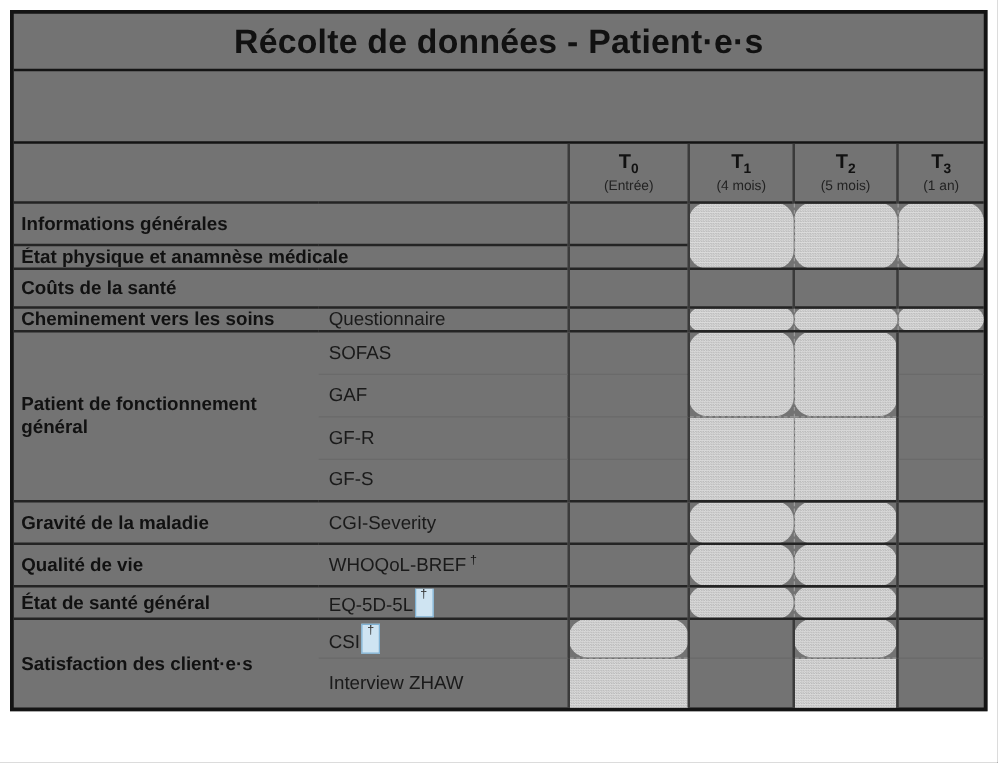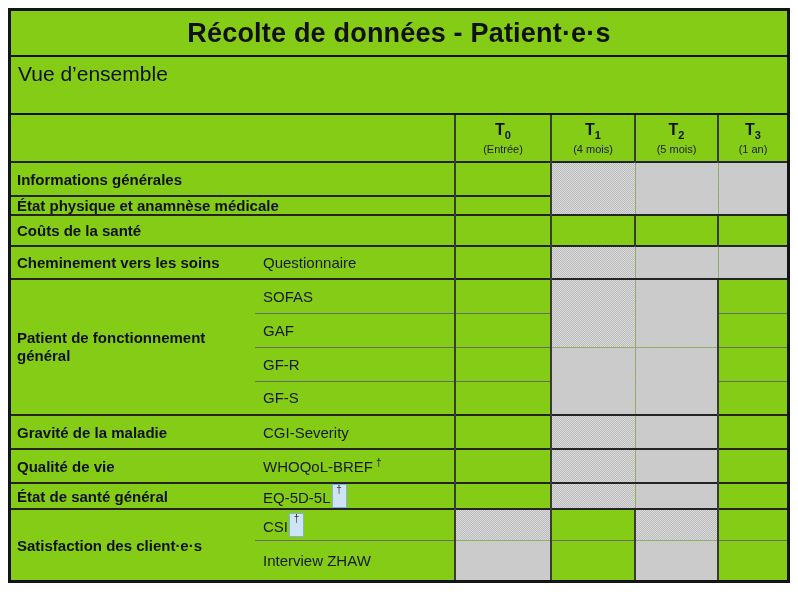--- a/index.html
+++ b/index.html
@@ -1,38 +1,38 @@
 <!DOCTYPE html>
 <html><head>
 <meta charset="utf-8">
 <style>
   html,body{margin:0;padding:0;background:#ffffff;}
   body{width:798px;height:610px;position:relative;font-family:"Liberation Sans",sans-serif;color:#111;}
-  .sheet{position:absolute;left:8px;top:8px;width:776px;border:3px solid #141414;background:#84cc16;}
+  .sheet{position:absolute;left:8px;top:8px;width:776px;border:3px solid #141414;background:#737373;}
   
   .title-bar{height:44px;border-bottom:2px solid #141414;display:flex;align-items:center;justify-content:center;}
   .title-bar h1{margin:0;font-size:27px;font-weight:700;letter-spacing:.2px;}
   
   .overview{height:58px;border-bottom:2px solid #141414;padding-left:7px;box-sizing:border-box;}
   .overview-heading{font-size:21px;padding-top:4px;line-height:1.2;}
   .overview-instruction{font-size:11.5px;font-style:italic;color:#1b1b1b;margin-top:2px;}
   .overview-instruction .u{text-decoration:underline;}
   
   table{border-collapse:collapse;table-layout:fixed;width:776px;}
   td{padding:0;font-size:15px;vertical-align:middle;overflow:hidden;white-space:nowrap;}
   .cat{font-weight:700;padding-left:6px;}
   .cat.wrap{white-space:normal;line-height:1.2;}
   .meas{padding-left:8px;color:#1a1a1a;}
   .c,.h{border-left:2px solid #3a3a3a;}
   .hblank{border:none;}
   .h{text-align:center;margin-left:28px;}
   .tlabel{font-weight:700;font-size:16px;line-height:1.1;}
   .tlabel sub{font-size:11px;}
   .tcap{font-size:11px;color:#222;margin-top:1px;}
-  .tmaj{border-top:2px solid #242424;}
+  .tmaj{border-top:2px solid #242424;border-radius:15px;}
   .tsub{border-top:1px solid #6a6a6a;}
   .tdash{border-top:1px dashed #9b9b9b;}
   .vdash{border-left:1px dashed #9b9b9b;}
   .sh{background-color:#d6d6d6;
       background-image:conic-gradient(#bcbcbc 25%, #dadada 0 50%, #bcbcbc 0 75%, #dadada 0);
       background-size:2px 2px;}
   .dag{font-size:10px;margin-left:3px;vertical-align:6px;}
   .dagbox{display:inline-block;position:relative;width:13px;height:22px;margin-left:1px;
           background:#cfe4f2;border:1px solid #7fb2d4;vertical-align:-5px;}
   .dagbox .dg{position:absolute;top:-1px;left:0;right:0;text-align:center;font-size:10px;color:#333;}
@@ -40,21 +40,20 @@
 </head>
 <body>
 
 <div class="sheet">
 
   <div class="title-bar">
     <h1>Récolte de données - Patient·e·s</h1>
   </div>
 
   <div class="overview">
-    <div class="overview-heading">Vue d’ensemble</div>
   </div>
 
   <table>
     <colgroup>
       <col style="width:244px">
         <col style="width:200px">
       <col style="width:96px">
         <col style="width:84px">
         <col style="width:83px">
         <col style="width:69px">
@@ -95,21 +94,21 @@
     </tr>
 
     <tr style="height:31px">
       <td class="cat tmaj" colspan="2">Coûts de la santé</td>
       <td class="c tmaj"></td>
       <td class="c tmaj"></td>
       <td class="c tmaj"></td>
       <td class="c tmaj"></td>
     </tr>
 
-    <tr style="height:33px">
+    <tr style="height:19px">
       <td class="cat tmaj">Cheminement vers les soins</td>
       <td class="meas tmaj">Questionnaire</td>
       <td class="c tmaj"></td>
       <td class="c sh tmaj"></td>
       <td class="c sh vdash tmaj"></td>
       <td class="c sh vdash tmaj"></td>
     </tr>
 
     <tr style="height:34px">
       <td class="cat wrap tmaj" rowspan="4">Patient de fonctionnement général</td>

